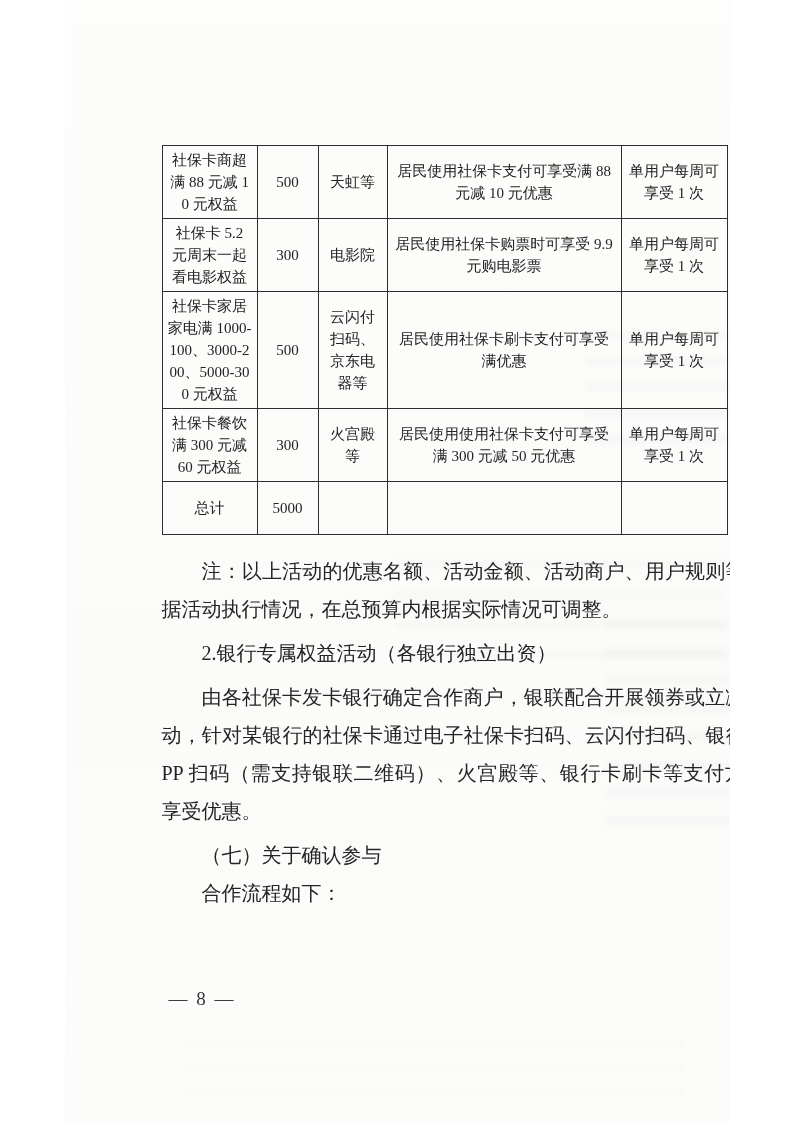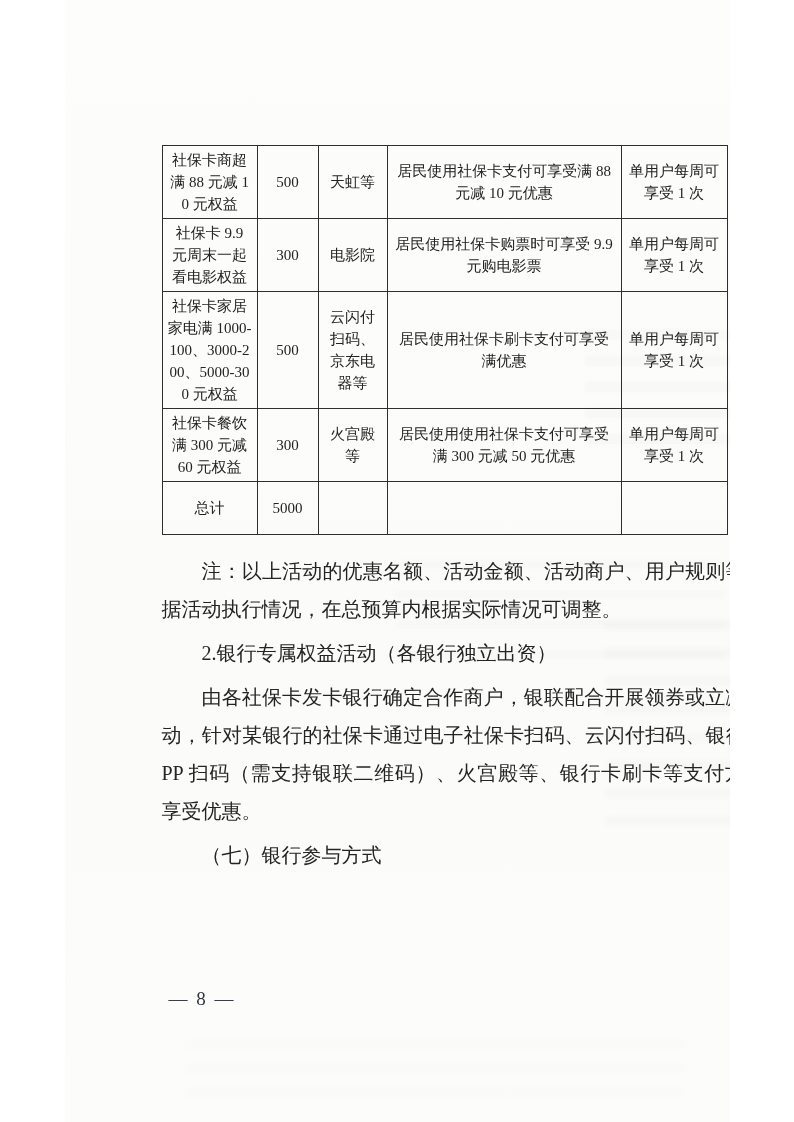--- a/index.html
+++ b/index.html
@@ -102,21 +102,21 @@
   <table class="benefits-table">
     <tbody>
         <tr class="r1">
       <td class="col-benefit">社保卡商超满 88 元减 10 元权益</td>
       <td class="col-quota">500</td>
       <td class="col-merchants">天虹等</td>
       <td class="col-rule">居民使用社保卡支付可享受满 88 元减 10 元优惠</td>
       <td class="col-freq">单用户每周可享受 1 次</td>
     </tr>
     <tr class="r3">
-      <td class="col-benefit">社保卡 9.9 元周末一起看电影权益</td>
+      <td class="col-benefit">社保卡 5.2 元周末一起看电影权益</td>
       <td class="col-quota">300</td>
       <td class="col-merchants">电影院</td>
       <td class="col-rule">居民使用社保卡购票时可享受 9.9 元购电影票</td>
       <td class="col-freq">单用户每周可享受 1 次</td>
     </tr>
     <tr class="r4">
       <td class="col-benefit">社保卡家居家电满 1000-100、3000-200、5000-300 元权益</td>
       <td class="col-quota">500</td>
       <td class="col-merchants">云闪付扫码、京东电器等</td>
       <td class="col-rule">居民使用社保卡刷卡支付可享受满优惠</td>
@@ -136,18 +136,19 @@
       <td class="col-rule"></td>
       <td class="col-freq"></td>
     </tr>
   </tbody>
     </table>
 
   <div class="body-text">
     <p>注：以上活动的优惠名额、活动金额、活动商户、用户规则等根据活动执行情况，在总预算内根据实际情况可调整。</p>
     <p class="gap-sm">2.银行专属权益活动（各银行独立出资）</p>
     <p class="gap-sm">由各社保卡发卡银行确定合作商户，银联配合开展领券或立减活动，针对某银行的社保卡通过电子社保卡扫码、云闪付扫码、银行 APP 扫码（需支持银联二维码）、火宫殿等、银行卡刷卡等支付方式享受优惠。</p>
-    <p class="gap-sm">（七）银行参与方式</p>
+    <p class="gap-sm">（七）关于确认参与</p>
+    <p>合作流程如下：</p>
   </div>
 
   <div class="page-number">— 8 —</div>
 
 </div>
 
 </body></html>

